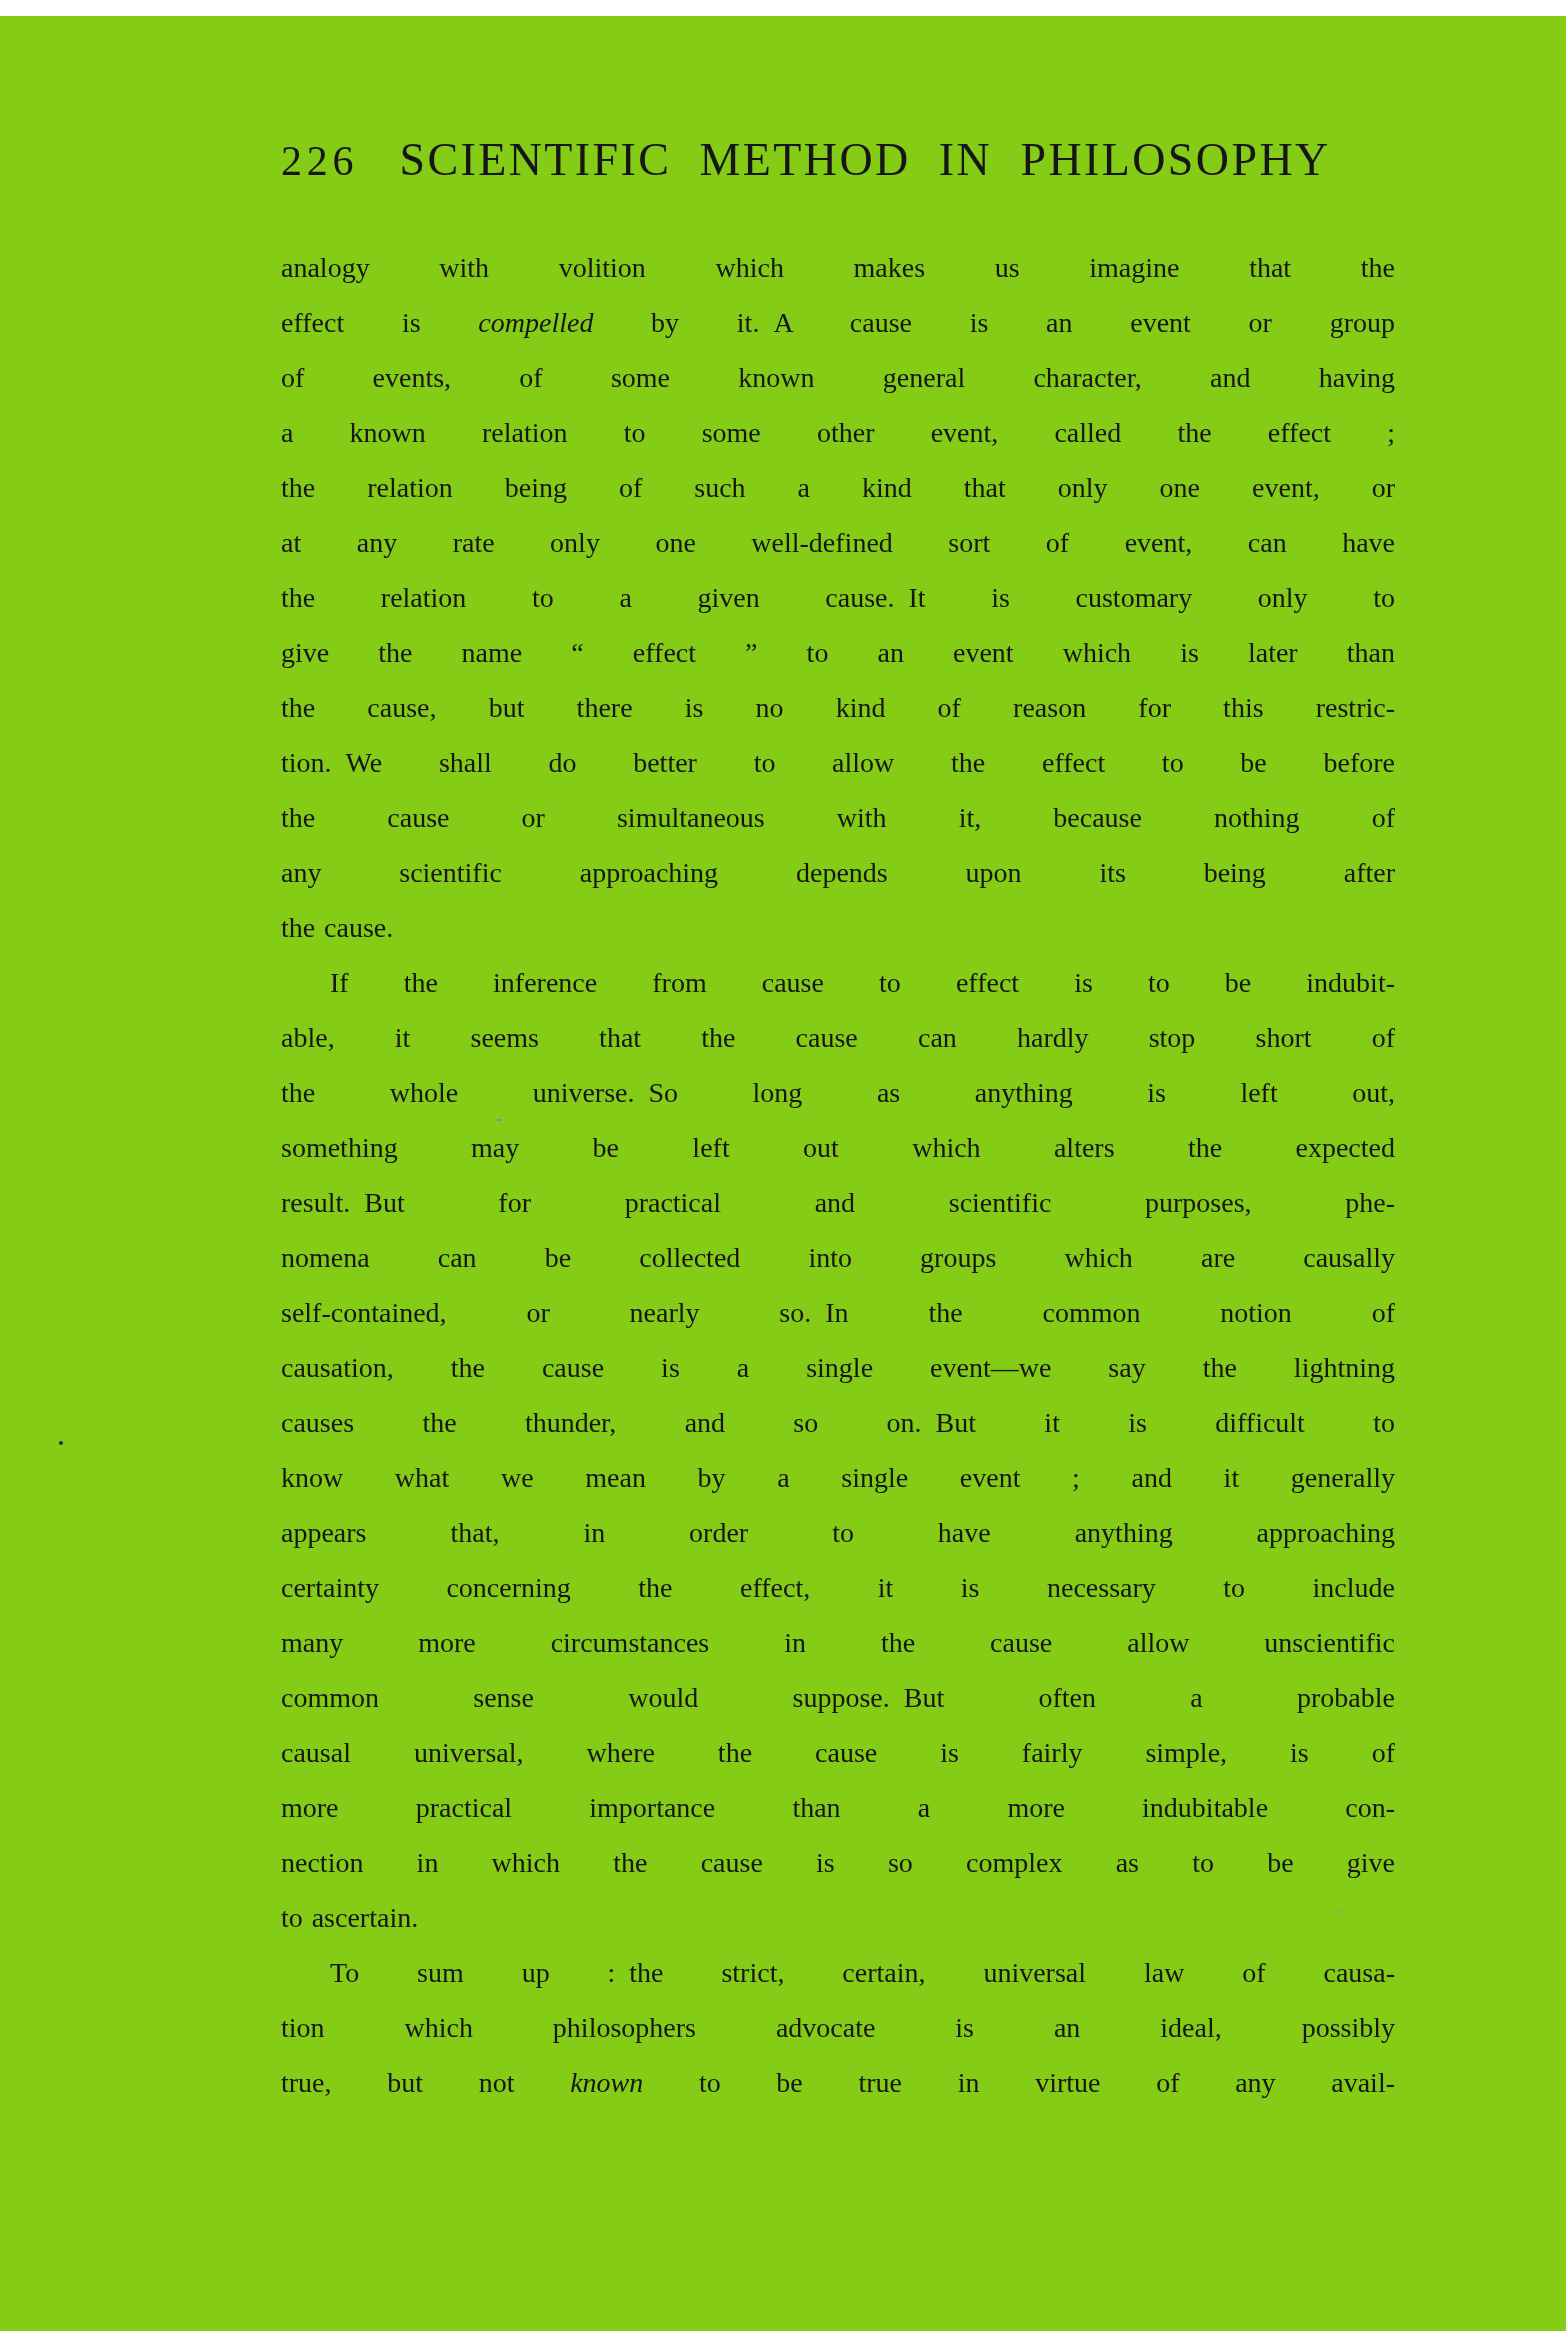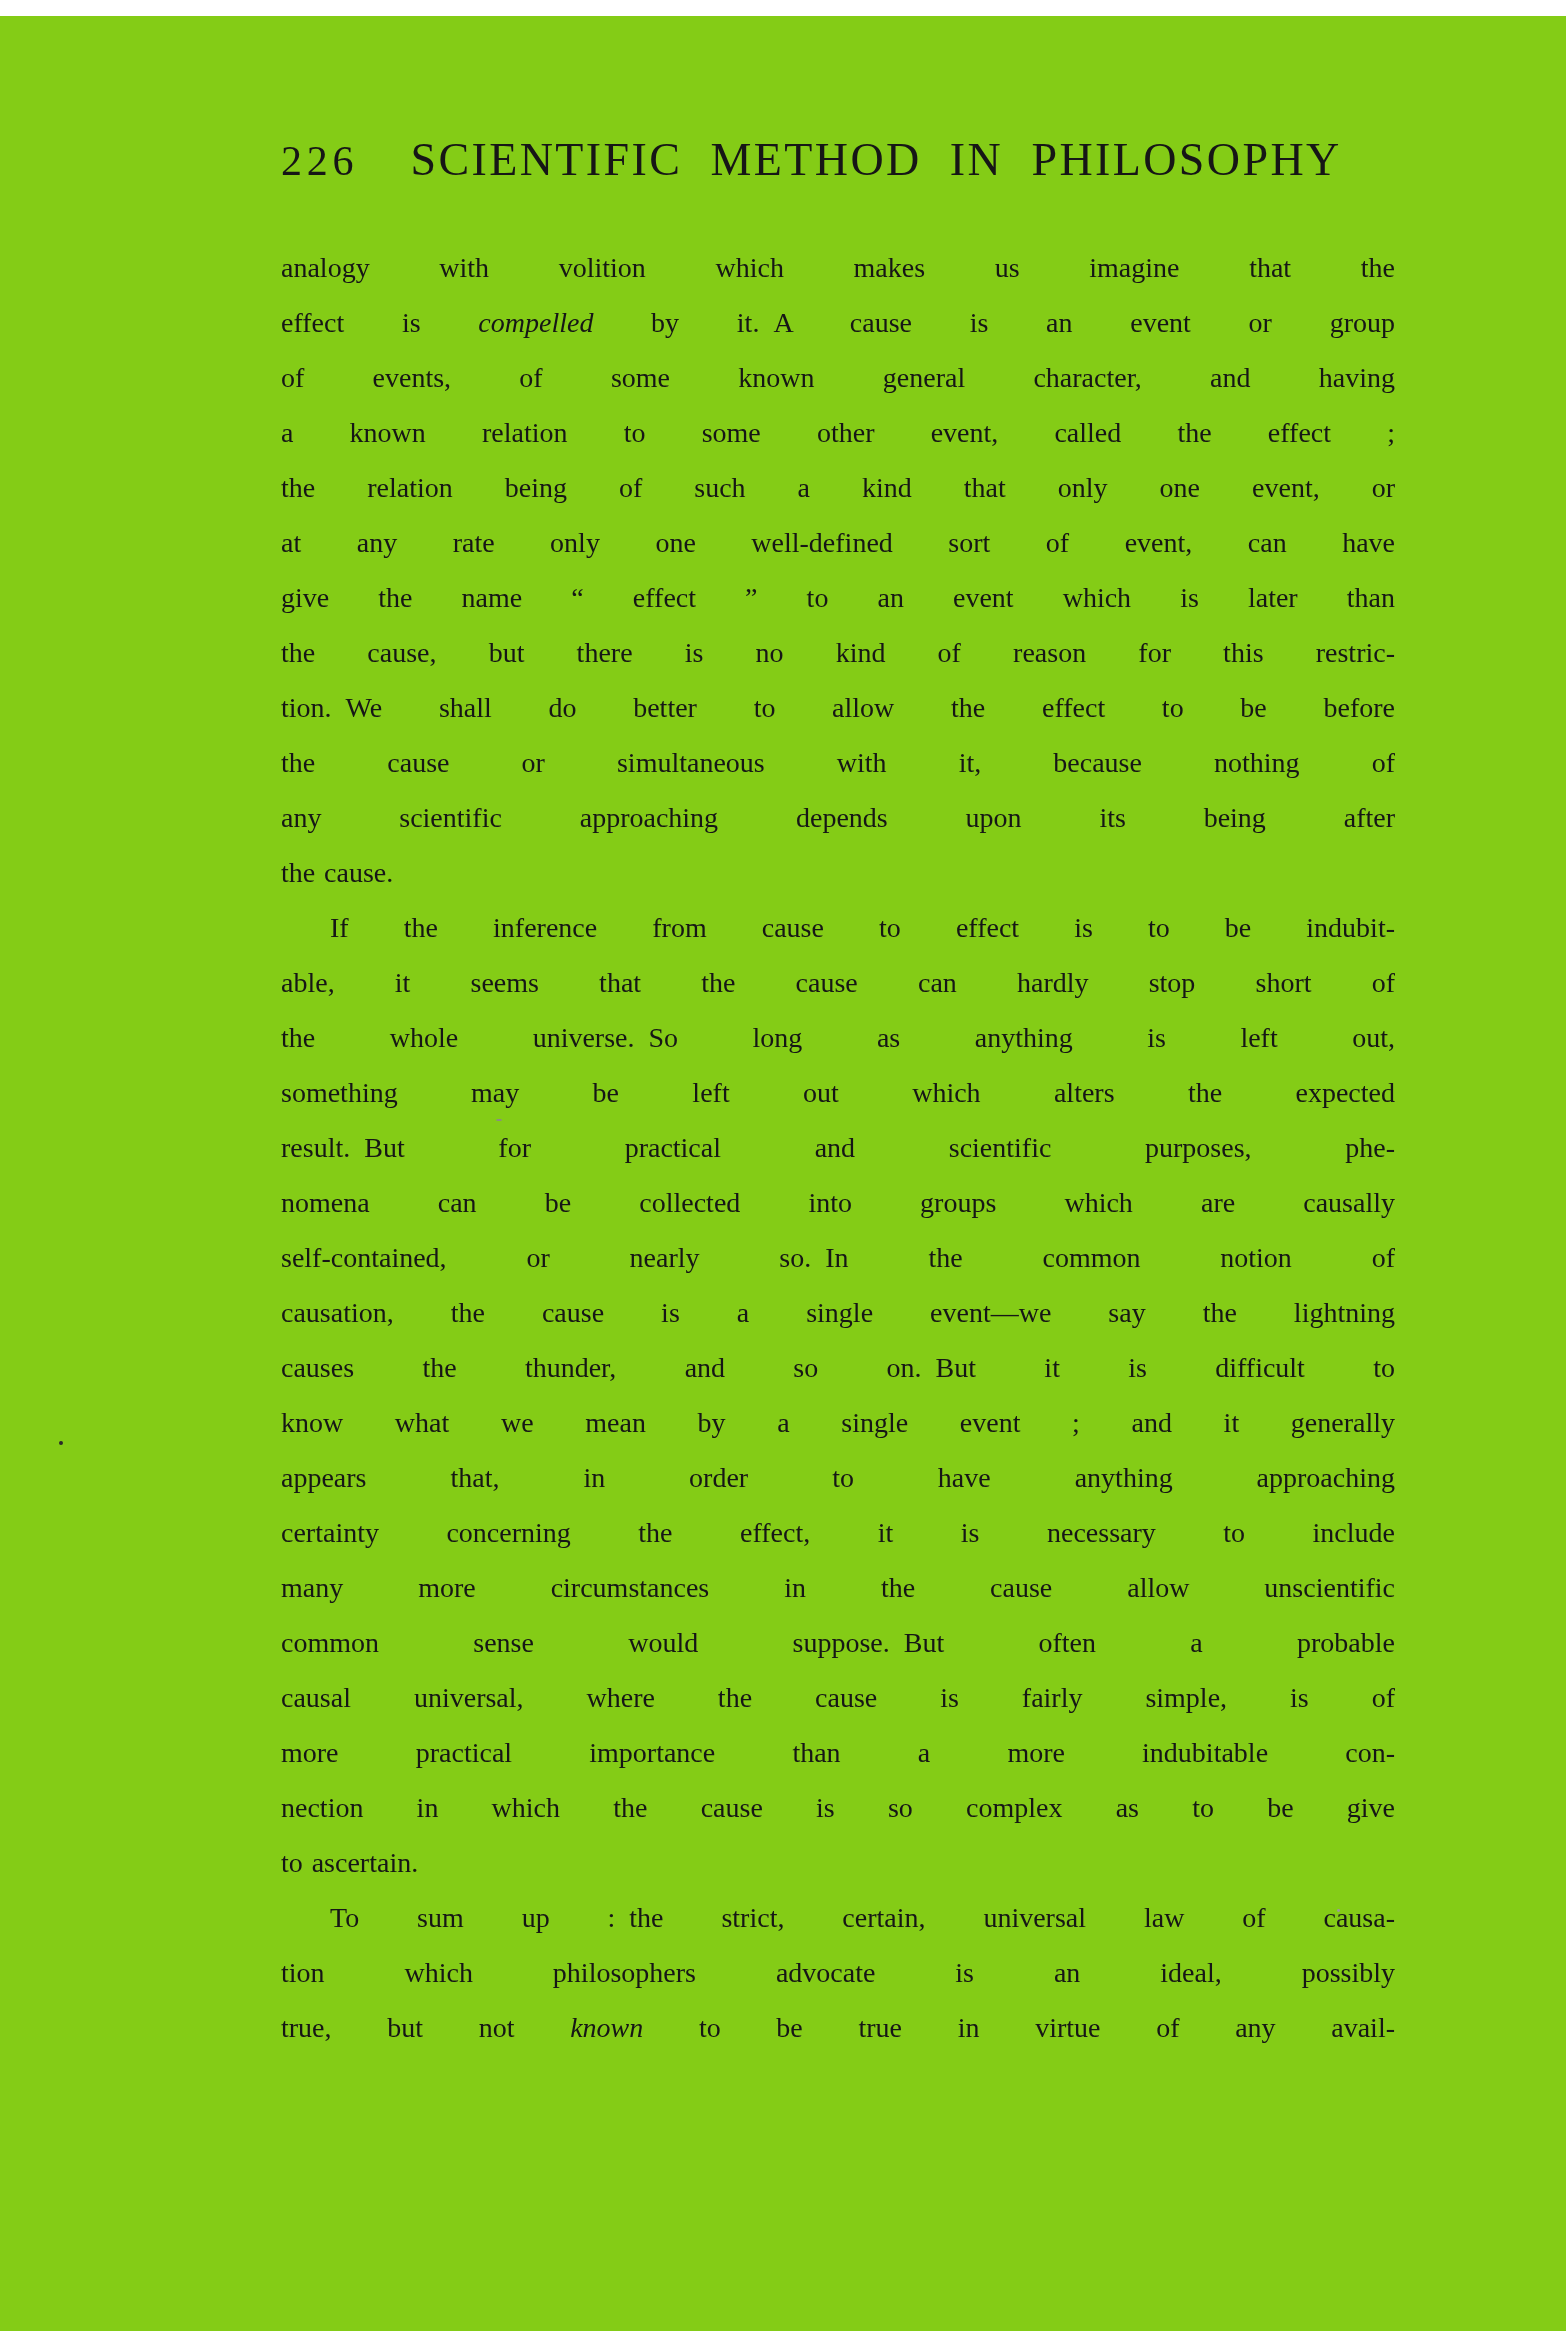--- a/index.html
+++ b/index.html
@@ -21,21 +21,21 @@
     white-space:nowrap;
   }
   .page-number{
     font-size:42px;
     letter-spacing:4.8px;
   }
   .running-title{
     font-size:46px;
     letter-spacing:2.4px;
     word-spacing:14.3px;
-    margin-left:52px;
+    margin-left:41px;
   }
   .text-block{
     position:absolute;top:224px;left:281px;width:1114px;
     font-size:28px;
     line-height:55px;
     word-spacing:1.9px;
   }
   .line{
     height:55px;
     overflow:hidden;
@@ -65,20 +65,21 @@
     <span class="running-title">SCIENTIFIC METHOD IN PHILOSOPHY</span>
   </div>
 
   <div class="text-block">
       <div class="line">analogy with volition which makes us imagine that the</div>
       <div class="line">effect is <i>compelled</i> by it. A cause is an event or group</div>
       <div class="line">of events, of some known general character, and having</div>
       <div class="line">a known relation to some other event, called the effect ;</div>
       <div class="line">the relation being of such a kind that only one event, or</div>
       <div class="line">at any rate only one well-defined sort of event, can have</div>
+      <div class="line">the relation to a given cause. It is customary only to</div>
       <div class="line">give the name “ effect ” to an event which is later than</div>
       <div class="line">the cause, but there is no kind of reason for this restric-</div>
       <div class="line">tion. We shall do better to allow the effect to be before</div>
       <div class="line">the cause or simultaneous with it, because nothing of</div>
       <div class="line">any scientific approaching depends upon its being after</div>
       <div class="line last">the cause.</div>
       <div class="line indent">If the inference from cause to effect is to be indubit-</div>
       <div class="line">able, it seems that the cause can hardly stop short of</div>
       <div class="line">the whole universe. So long as anything is left out,</div>
       <div class="line">something may be left out which alters the expected</div>

